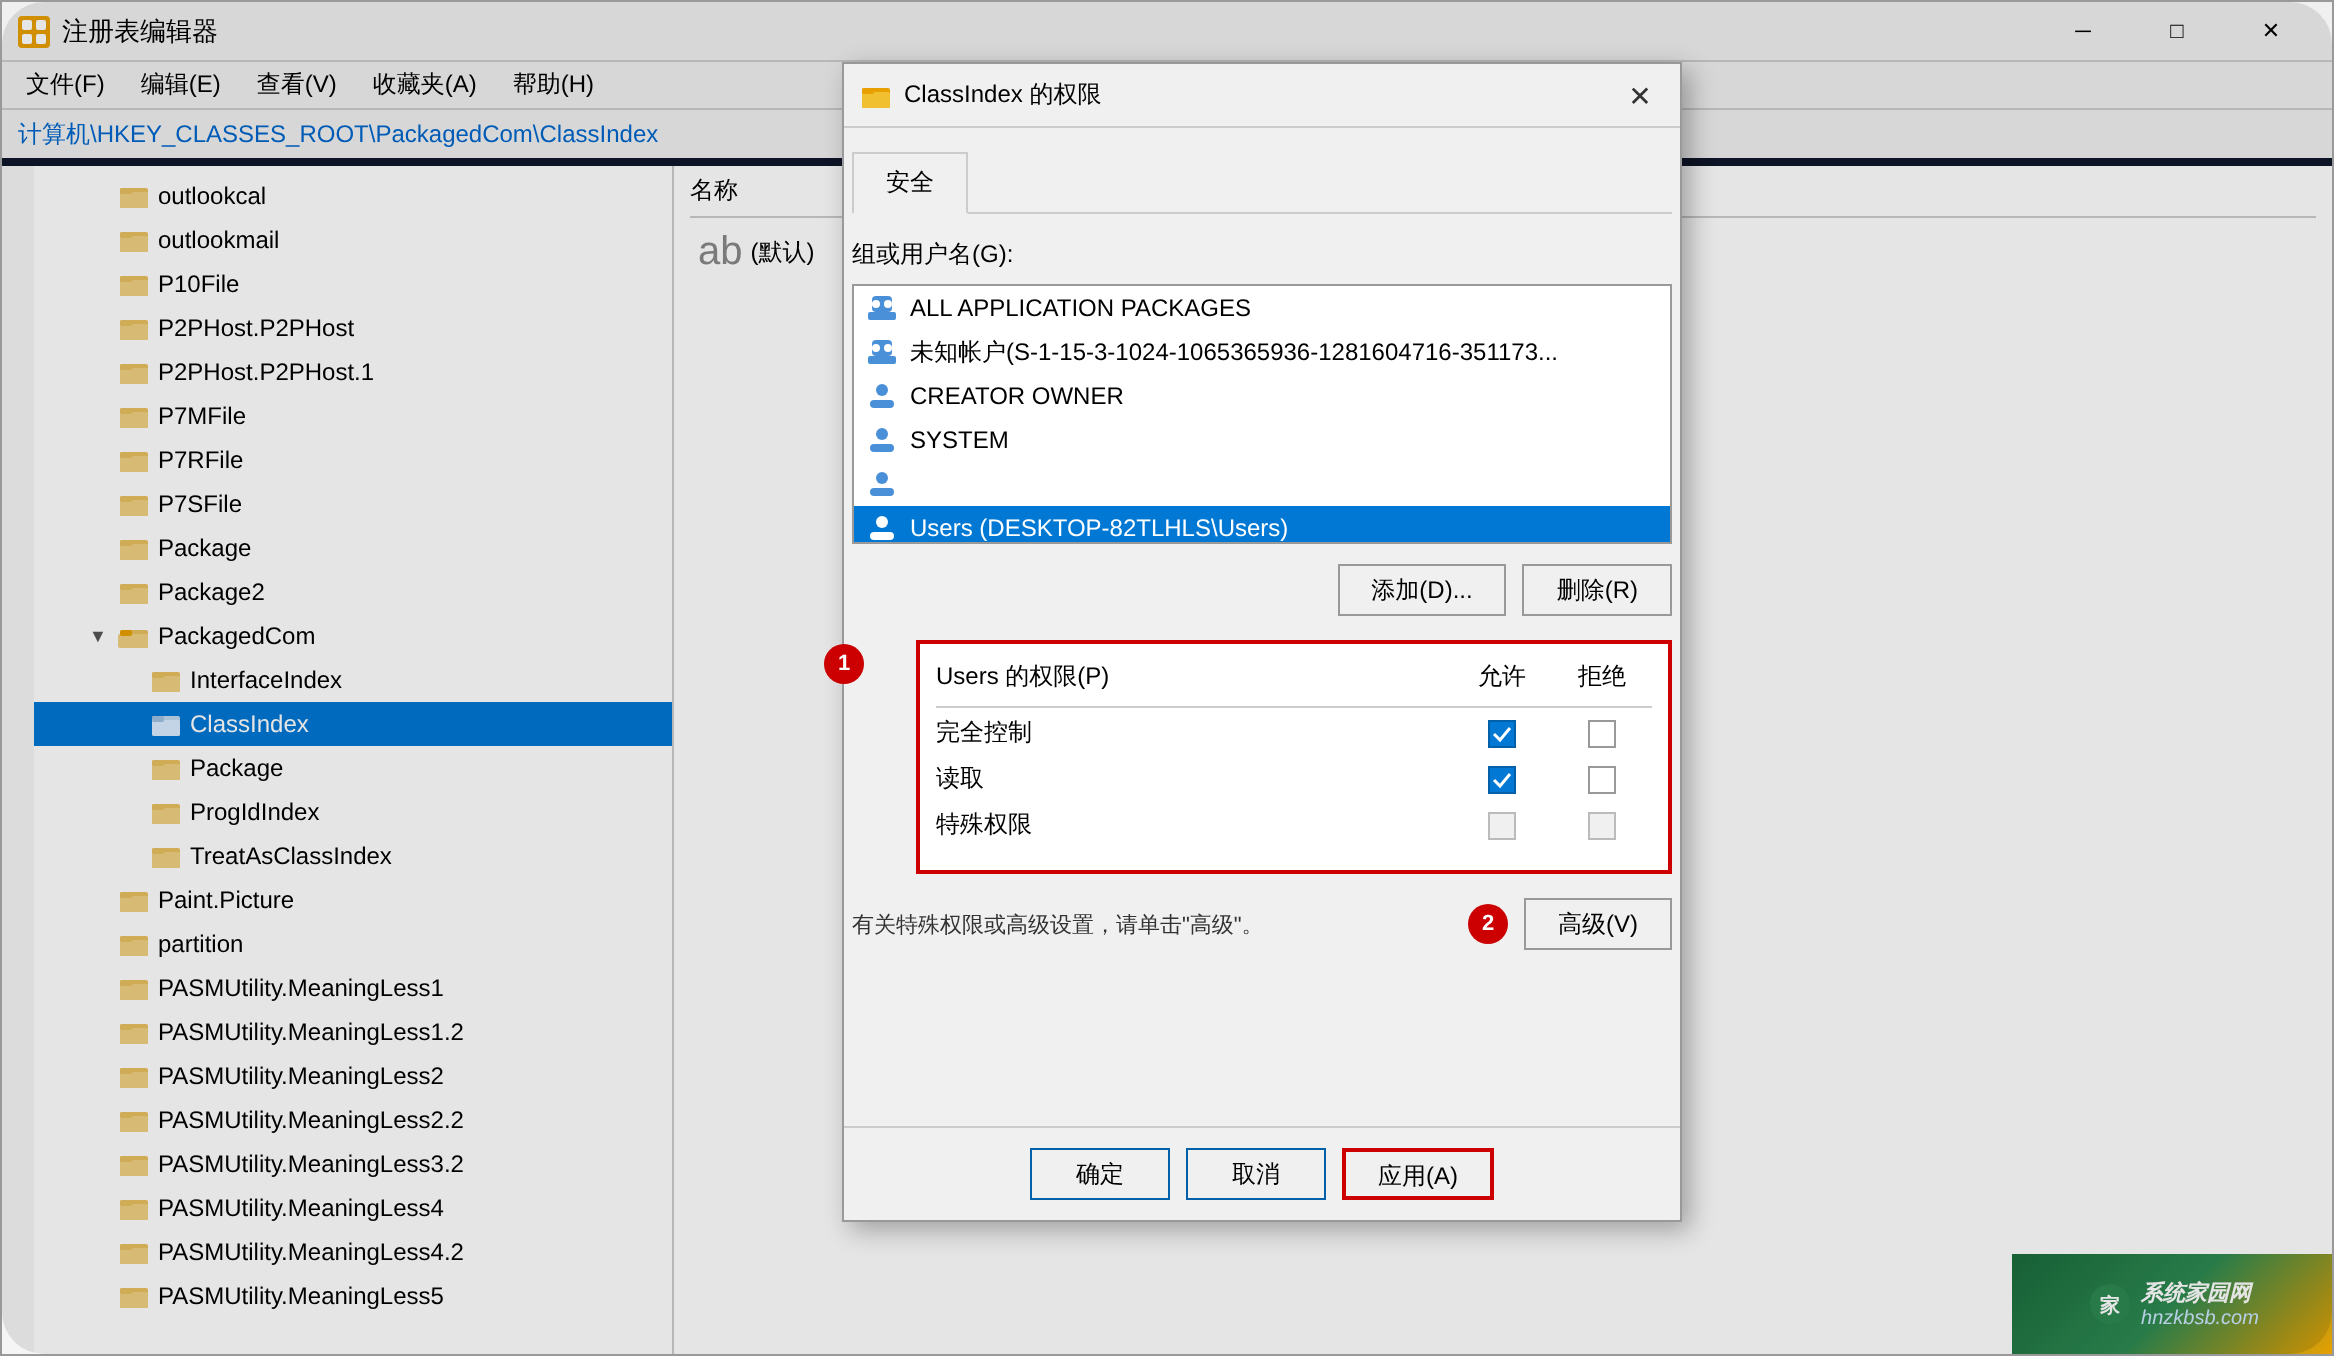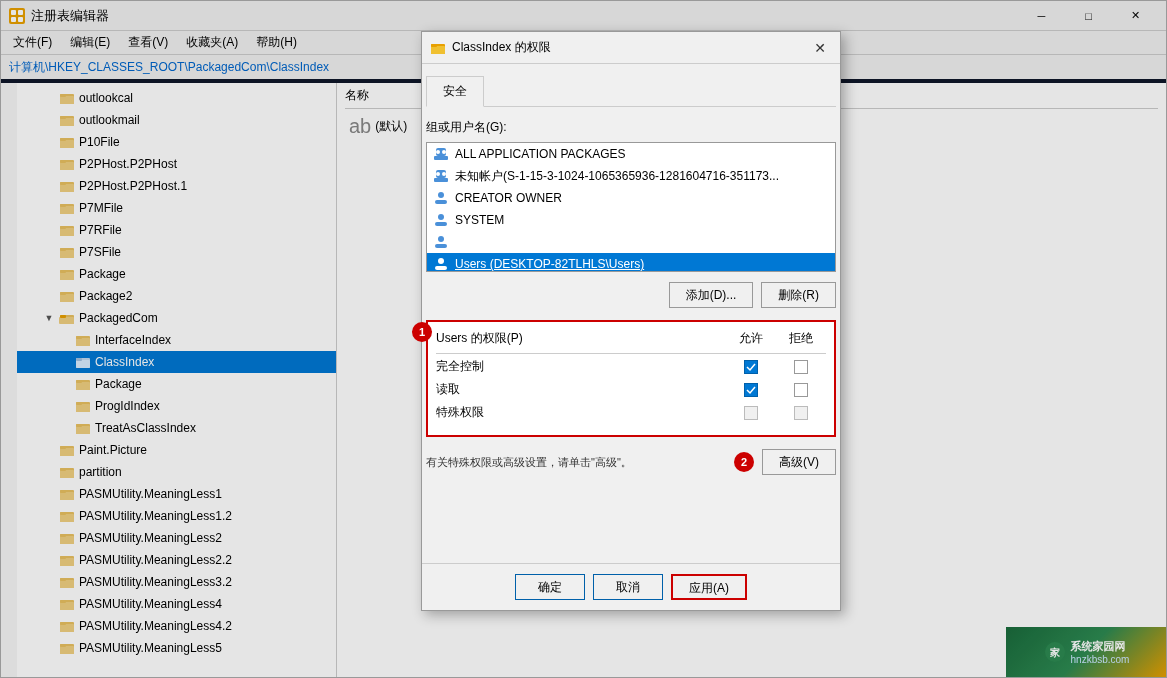--- a/index.html
+++ b/index.html
@@ -175,20 +175,21 @@
 
     
     .dialog-overlay {
       position: absolute;
       top: 0; left: 0; right: 0; bottom: 0;
       background: rgba(0,0,0,0.1);
       display: flex;
       align-items: center;
       justify-content: center;
       z-index: 100;
+      border-radius: 21px;
     }
 
     .dialog {
       background: #f0f0f0;
       border: 1px solid #999;
       box-shadow: 4px 4px 12px rgba(0,0,0,0.3);
       width: 420px;
       min-height: 580px;
       display: flex;
       flex-direction: column;
@@ -272,21 +273,21 @@
 
     .user-item {
       display: flex;
       align-items: center;
       height: 22px;
       padding: 0 6px;
       gap: 6px;
       cursor: pointer;
       font-size: 12px;
     }
-    .user-item.selected { background: #0078d4; color: white; text-decoration: underline; }
+    .user-item.selected { background: #0078d4; color: white; }
 
     .user-avatar {
       width: 16px;
       height: 16px;
       display: flex;
       align-items: center;
       justify-content: center;
     }
 
     .btn-row {
@@ -305,20 +306,21 @@
       min-width: 70px;
       height: 26px;
     }
 
     .permissions-section {
       border: 1px solid #999;
       padding: 8px;
       margin-bottom: 12px;
       background: white;
       min-height: 100px;
+      margin-left: 32px;
     }
 
     .permissions-header {
       display: flex;
       font-size: 12px;
       margin-bottom: 6px;
     }
 
     .perm-label-col { flex: 1; }
     .perm-allow-col { width: 50px; text-align: center; }
@@ -951,20 +953,20 @@
     </div>
   </div>
 
   <div class="watermark">
     <div style="display:flex; flex-direction:column; align-items:center;">
       <div style="display:flex; align-items:center; gap:4px;">
         <svg width="24" height="24" viewBox="0 0 24 24">
           <circle cx="12" cy="12" r="10" fill="#2d8a52"></circle>
           <text x="12" y="16" text-anchor="middle" font-size="10" fill="white" font-weight="bold">家</text>
         </svg>
-        <div style="display:flex; flex-direction:column;">
+        <div style="display:flex; flex-direction:column;font-style:italic;">
           <span style="color:white; font-size:11px; font-weight:bold;">系统家园网</span>
           <span style="color:#cce8ff; font-size:10px;">hnzkbsb.com</span>
         </div>
       </div>
     </div>
   </div>
 </div>
 
 </body></html>

